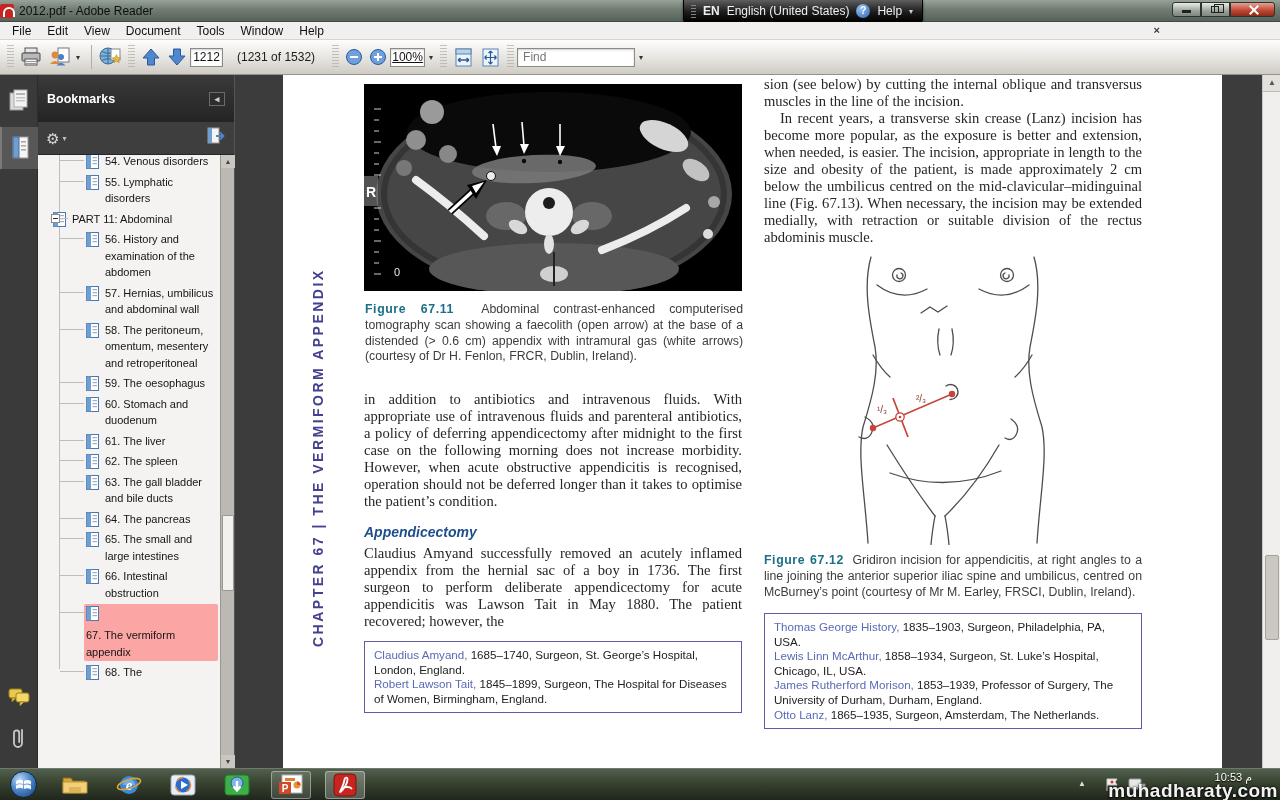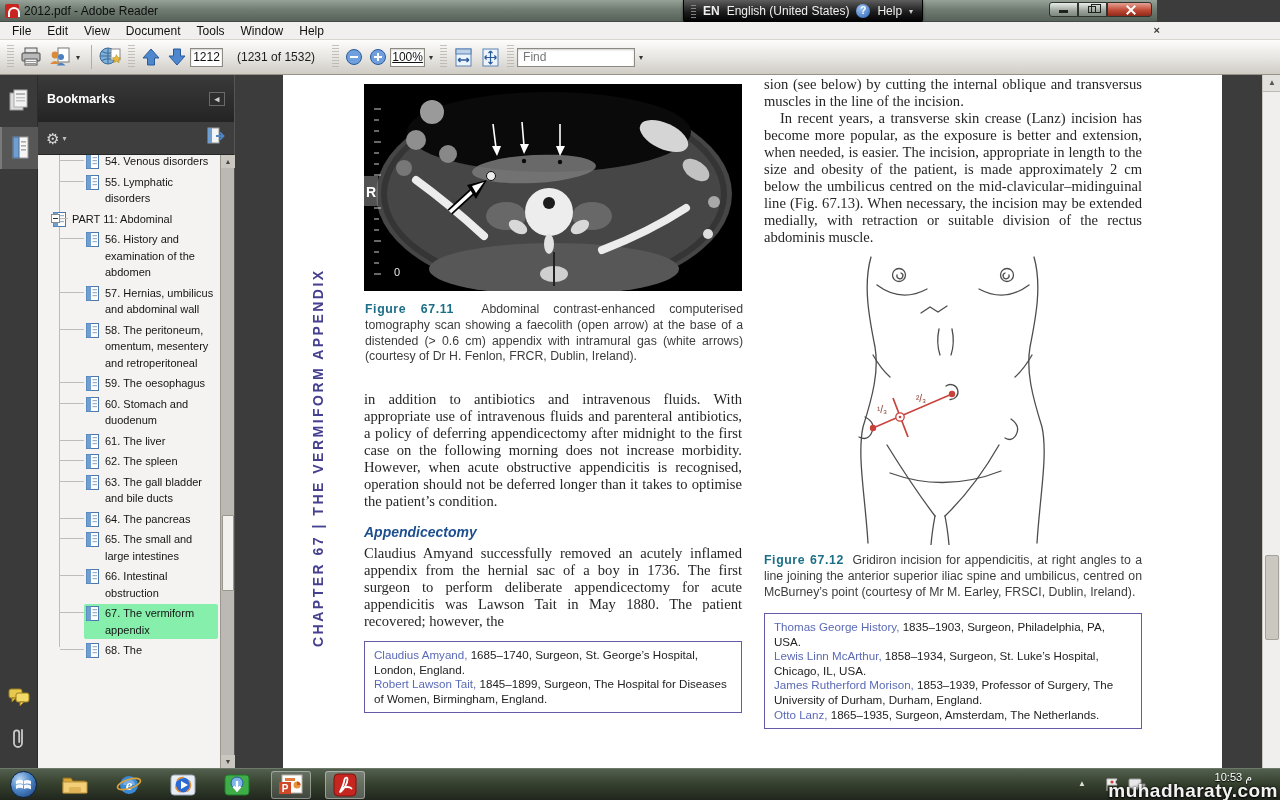--- a/index.html
+++ b/index.html
@@ -1,22 +1,22 @@
 <!DOCTYPE html>
 <html><head>
 <meta charset="utf-8">
 <style>
   * { margin:0; padding:0; box-sizing:border-box; }
   html,body { width:1280px; height:800px; overflow:hidden; font-family:"Liberation Sans",sans-serif; }
   .screen { position:relative; width:1280px; height:800px; background:#3c3c3c; overflow:hidden; }
 
   
-  .titlebar { position:absolute; left:0; top:0; width:1157px; height:22px;
+  .titlebar { position:absolute; left:0; top:0; width:1280px; height:22px;
     background:linear-gradient(#97a298,#717d72 45%,#57635a); border-bottom:1px solid #424a43;
-    display:flex; align-items:center; padding-left:5px; font-size:12px; color:#0e0e0e; }
+    display:flex; align-items:center; font-size:12px; color:#0e0e0e; }
   .app-ico { width:14px; height:14px; margin-right:5px; background:#c6261f; border-radius:2px;
     position:relative; flex:0 0 auto; }
   .app-ico::after { content:""; position:absolute; left:3px; top:3px; width:8px; height:8px;
     border:2px solid #fff; border-bottom:none; border-radius:6px 6px 0 0; }
   .winbtns { position:absolute; right:5px; top:2px; display:flex; }
   .wbtn { width:29px; height:15px; border:1px solid #2e332e; background:linear-gradient(#e9ece9,#9aa39b 60%,#7d877e);
     border-radius:0; position:relative; margin-left:0; }
   .wbtn.first { border-radius:3px 0 0 3px; }
   .wbtn.close { width:45px; background:linear-gradient(#e7a195,#c04a36 55%,#8f2a1a); border-radius:0 3px 3px 0; }
   .glyph-min { position:absolute; left:9px; bottom:3px; width:9px; height:3px; background:#1d221d; }
@@ -79,21 +79,21 @@
   .bmscroll { position:absolute; left:0; top:80px; bottom:0; right:14px; overflow:hidden; }
   .bmlist { position:relative; margin-top:-6px; padding:2px 0 0 0; font-size:11px; color:#141414; }
   .bmguide { position:absolute; left:21px; top:0; bottom:14px; width:1px; background:#bdbdbd; }
   .bm-row { position:relative; display:flex; padding:1px 2px 1px 13px; line-height:16.5px; }
   .bm-row.lvl1 { padding-left:46px; }
   .bm-row.lvl1::before { content:""; position:absolute; left:22px; top:9px; width:24px; height:1px; background:#bdbdbd; }
   .bm-row.lvl0::before { content:""; position:absolute; left:22px; top:9px; width:8px; height:1px; background:#bdbdbd; }
   .bm-minus { position:absolute; left:13px; top:5px; width:9px; height:9px; border:1px solid #8a8a8a; background:#fff; }
   .bm-minus::after { content:""; position:absolute; left:1px; right:1px; top:3px; height:1px; background:#333; }
   .bm-hit { display:flex; gap:6px; padding:1px 4px 1px 2px; border-radius:2px; flex:1; }
-  .bm-hit.sel { background:#86efac; }
+  .bm-hit.sel { background:#fca5a5;flex-direction:column; }
   .bm-ico { flex:0 0 auto; margin-top:1px; }
   .sb-scroll { position:absolute; right:0; top:80px; bottom:0; width:14px; background:#bcb9b4; border-left:1px solid #9a978f; }
   .sb-arrow { position:absolute; left:0; width:14px; height:13px; background:#cac7c1; color:#444; font-size:7px; text-align:center; line-height:13px; }
   .sb-thumb { position:absolute; left:1px; width:12px; background:#f2f1ee; border:1px solid #9a978f; border-radius:1px; }
 
   
   .docarea { position:absolute; left:236px; top:75px; width:1026px; height:693px; background:#3c3c3c; overflow:hidden; }
   .page { position:absolute; left:47px; top:0; width:939px; height:693px; background:#fff; }
   .doc-scroll { position:absolute; right:0; top:75px; width:18px; height:693px; background:#f0efed; border-left:1px solid #c9c6c0; }
   .doc-arrow { position:absolute; left:0; top:0; width:18px; height:17px; background:#e3e1dd; border-bottom:1px solid #bdbab4;

